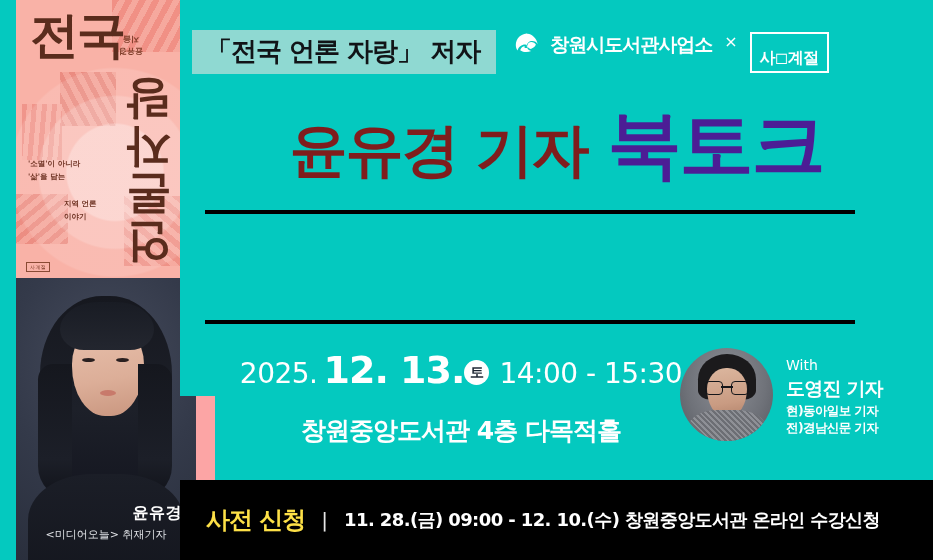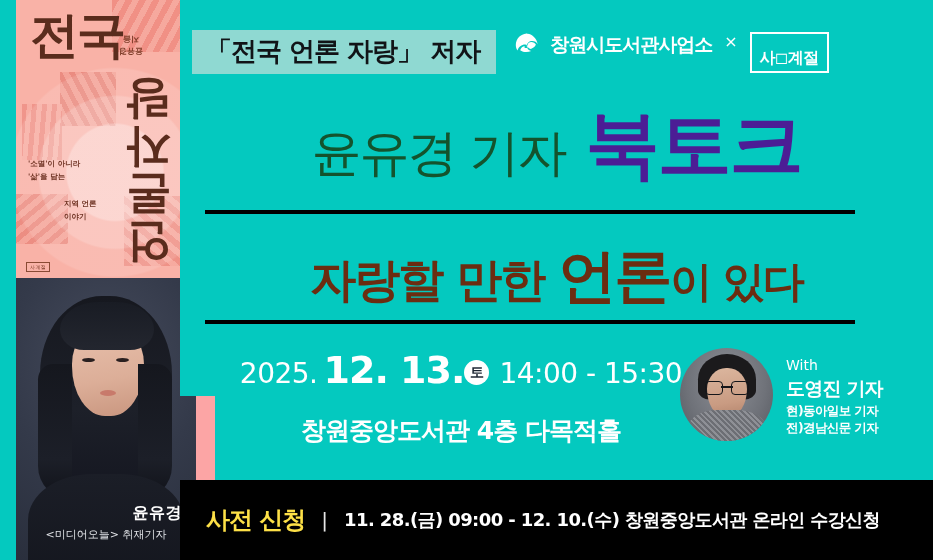--- a/index.html
+++ b/index.html
@@ -162,21 +162,21 @@
     font-size:16px;font-weight:800;letter-spacing:-.5px;
     padding:14px 8px 3px;white-space:nowrap;line-height:1.25;
   }
 
   
   .headline1{
     position:absolute;left:0;right:0;top:96px;text-align:center;
     white-space:nowrap;
   }
   .h1-a{
-    font-size:50px;font-weight:400;color:#14532d;letter-spacing:-2px;
+    font-size:58px;font-weight:700;color:#7f1d1d;letter-spacing:-2px;
     vertical-align:baseline;
   }
   .h1-b{
     font-size:74px;font-weight:900;color:#4c1d95;letter-spacing:-2px;
     margin-left:20px;vertical-align:baseline;
   }
 
   .rule{
     position:absolute;left:25px;width:650px;height:4px;background:#000000;
   }
@@ -329,23 +329,20 @@
         <span class="pub-box">사◻계절</span>
       </div>
     </div>
 
     <div class="headline1">
       <span class="h1-a">윤유경 기자</span><span class="h1-b">북토크</span>
     </div>
 
     <div class="rule r1"></div>
 
-    <div class="headline2">
-      <span class="h2-a">자랑할 만한</span><span class="h2-b">언론</span><span class="h2-c">이 있다</span>
-    </div>
 
     <div class="rule r2"></div>
 
     <div class="dateline">
       <span class="d-year">2025.</span><span class="d-md">12. 13.</span><span class="d-badge">토</span><span class="d-time">14:00 - 15:30</span>
     </div>
 
     <div class="venue">창원중앙도서관 4층 다목적홀</div>
 
     <div class="with-block">

